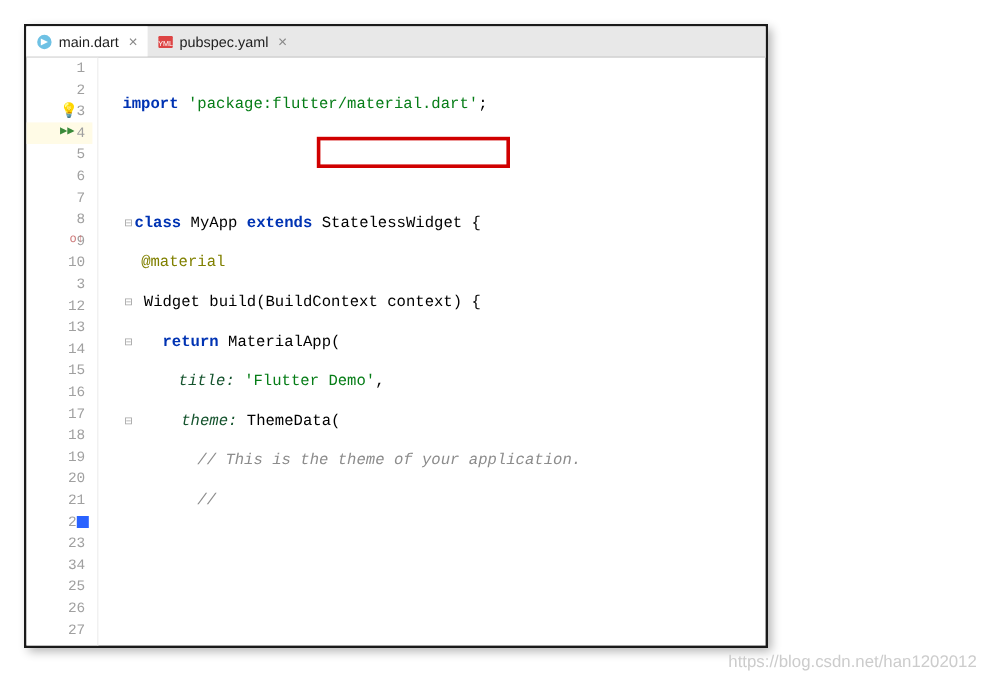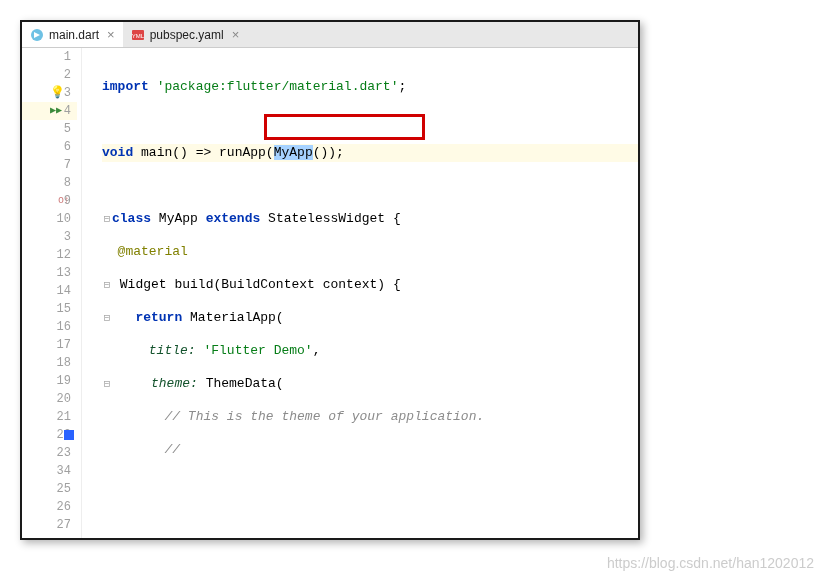--- a/index.html
+++ b/index.html
@@ -118,21 +118,21 @@
       display:inline-block;
       width:10px;
       height:10px;
       background:#2962ff;
       position: absolute;
       left: 42px;
     }
     .watermark {
       position: absolute;
       right: 15px;
-      bottom: 6px;
+      bottom: 18px;
       color: #ccc;
       font-family: Arial, sans-serif;
       font-size: 14px;
     }
     .gutter-icon { position:absolute; left: 28px; }
     .icon-over { position:absolute; left:36px; font-size:10px; color:#c77; }
   </style>
 </head>
 <body>
 
@@ -246,21 +246,20 @@
         </div>
       <div class="gutter-line">
           <span>27</span>
         </div>
     </div>
 
     <div class="code-area">
       <div class="red-box"></div>
 <div class="code-line"><span class="kw">import</span> <span class="str">'package:flutter/material.dart'</span><span>;</span></div>
 <div class="code-line"></div>
-<div class="code-line highlight"><span class="kw">void</span> <span class="norm">main</span><span>() =&gt; </span><span class="norm">runApp(</span><span class="sel">MyApp</span><span>());</span></div>
 <div class="code-line"></div>
 <div class="code-line"><span class="fold">⊟</span><span class="kw">class</span> <span class="classname">MyApp</span> <span class="kw">extends</span> <span>StatelessWidget {</span></div>
 <div class="code-line">  <span class="anno">@material</span></div>
 <div class="code-line"><span class="fold">⊟</span> <span>Widget</span> <span class="norm">build</span><span>(BuildContext context) {</span></div>
 <div class="code-line"><span class="fold">⊟</span>   <span class="kw">return</span> <span>MaterialApp</span><span>(</span></div>
 <div class="code-line">      <span class="prop">title:</span> <span class="str">'Flutter Demo'</span><span>,</span></div>
 <div class="code-line"><span class="fold">⊟</span>     <span class="prop">theme:</span> <span>ThemeData</span><span>(</span></div>
 <div class="code-line">        <span class="cm">// This is the theme of your application.</span></div>
 <div class="code-line">        <span class="cm">//</span></div>
 

